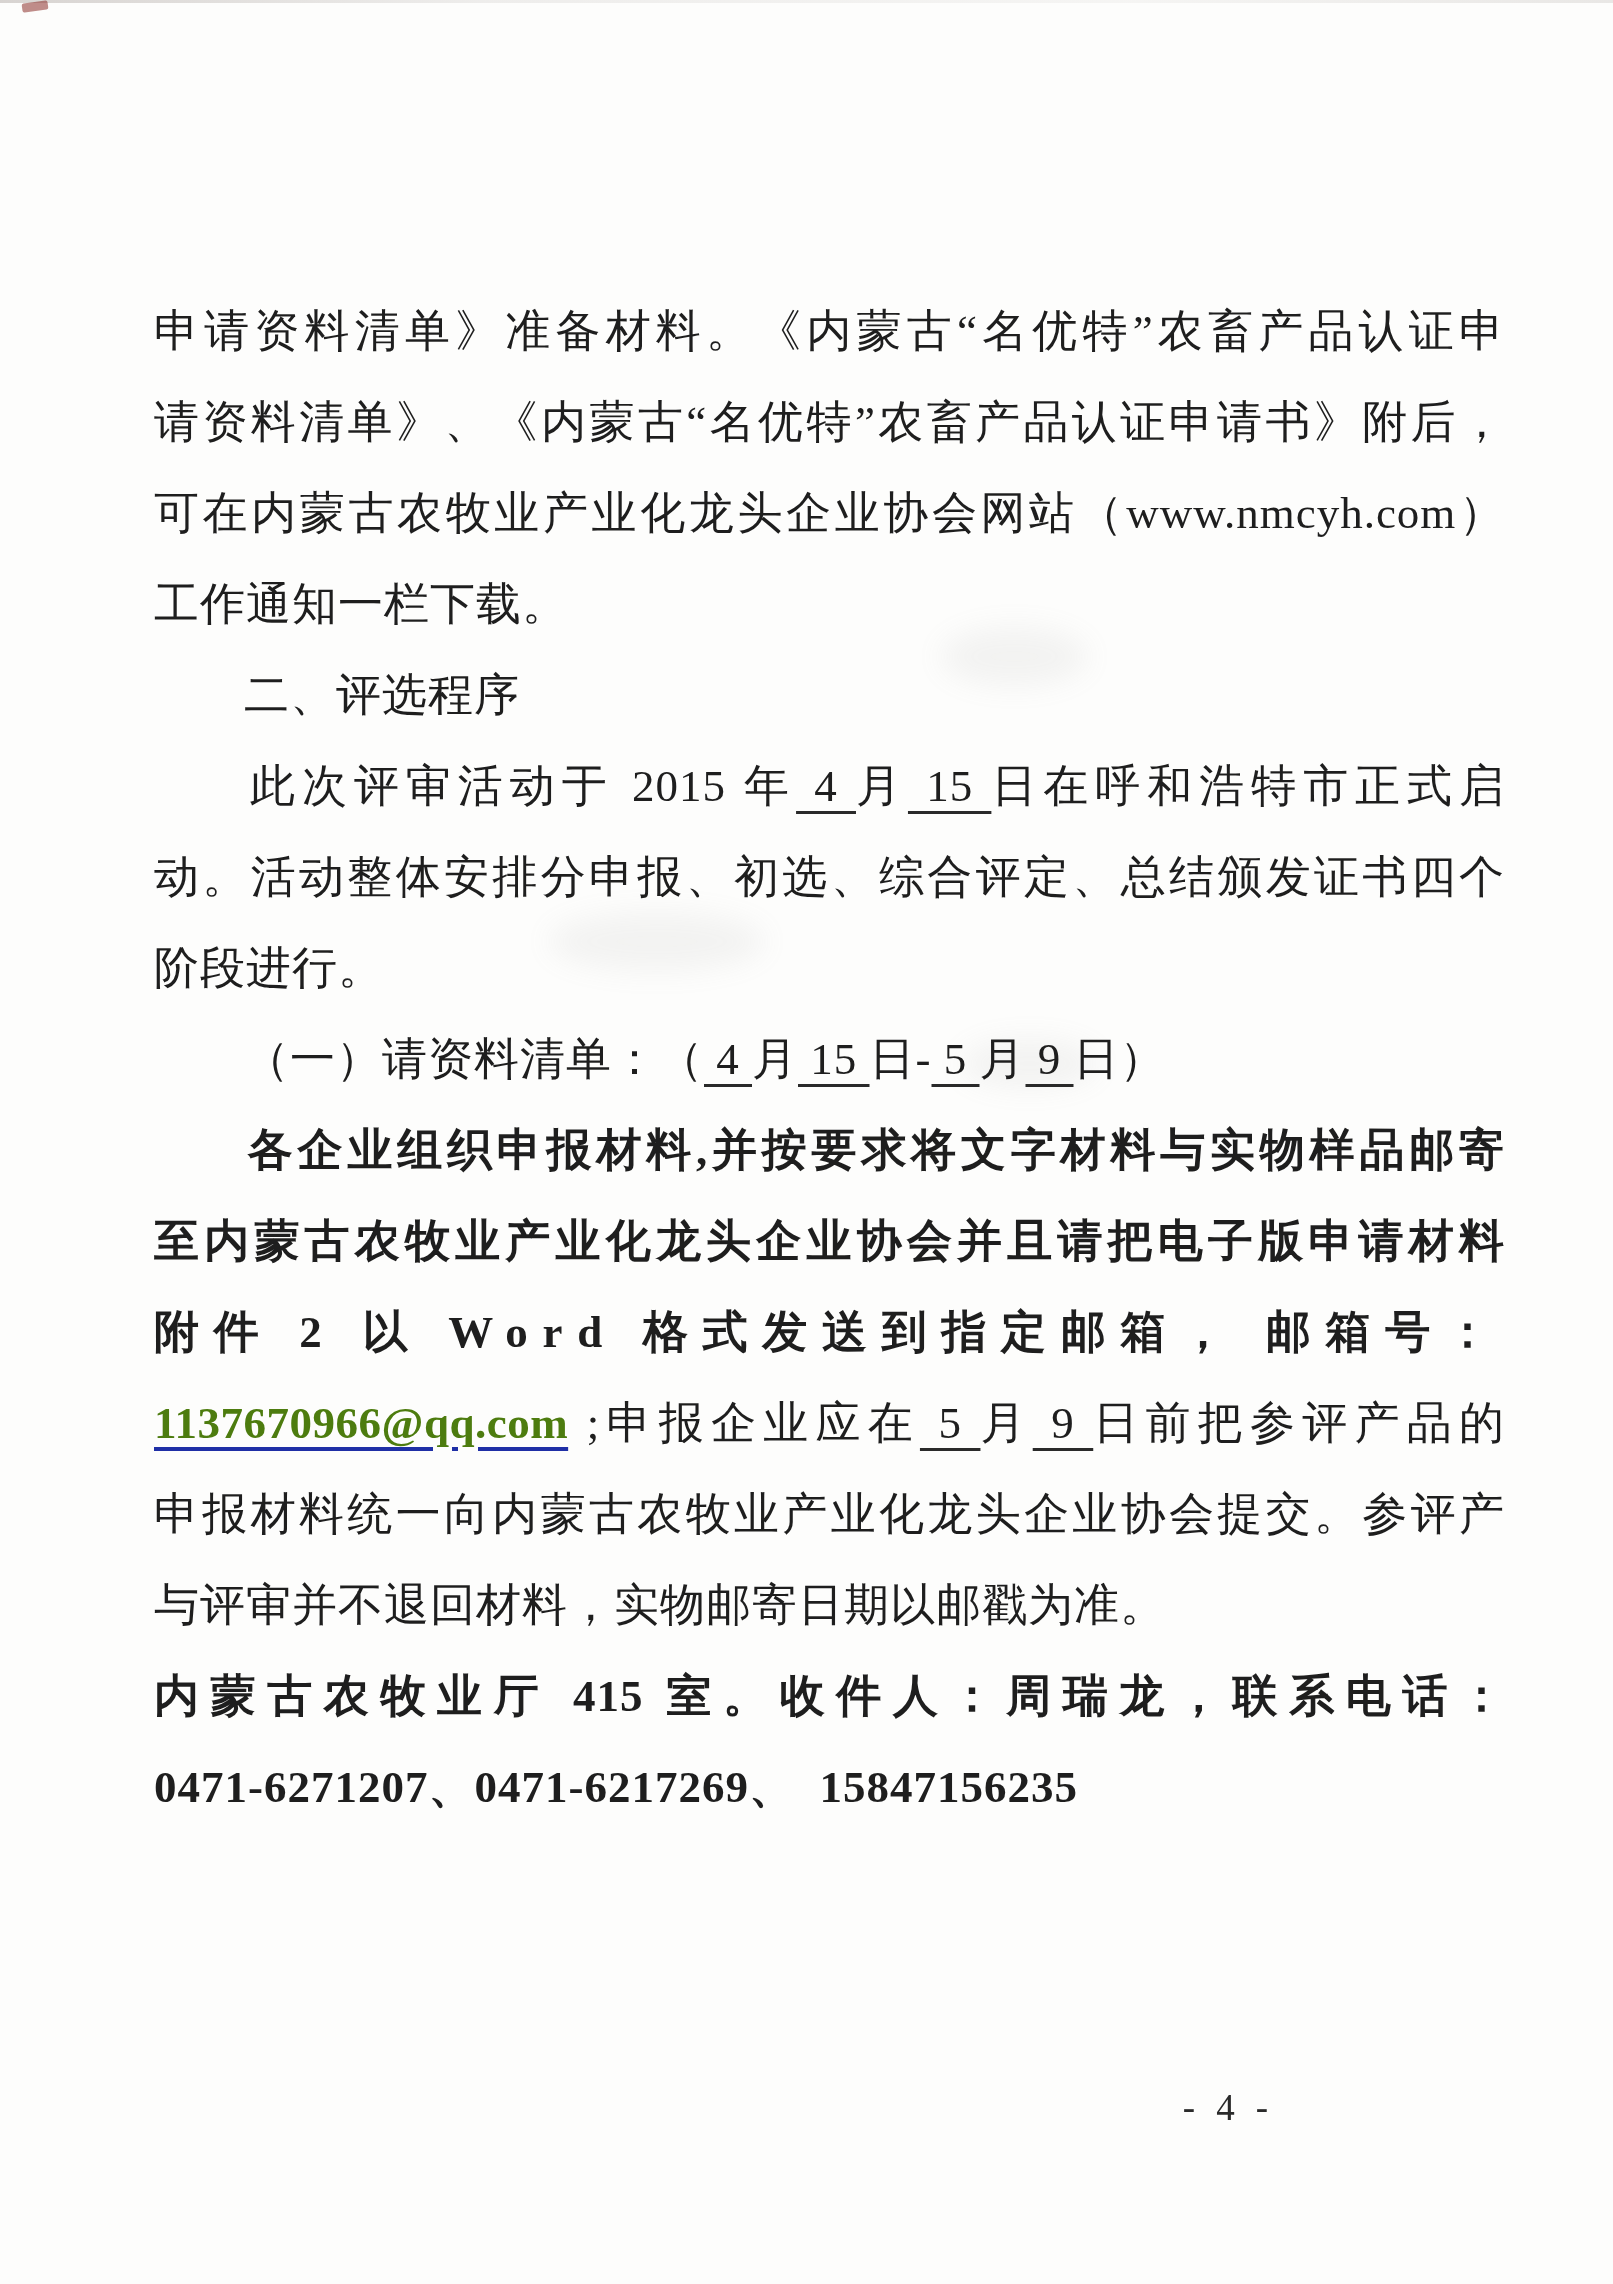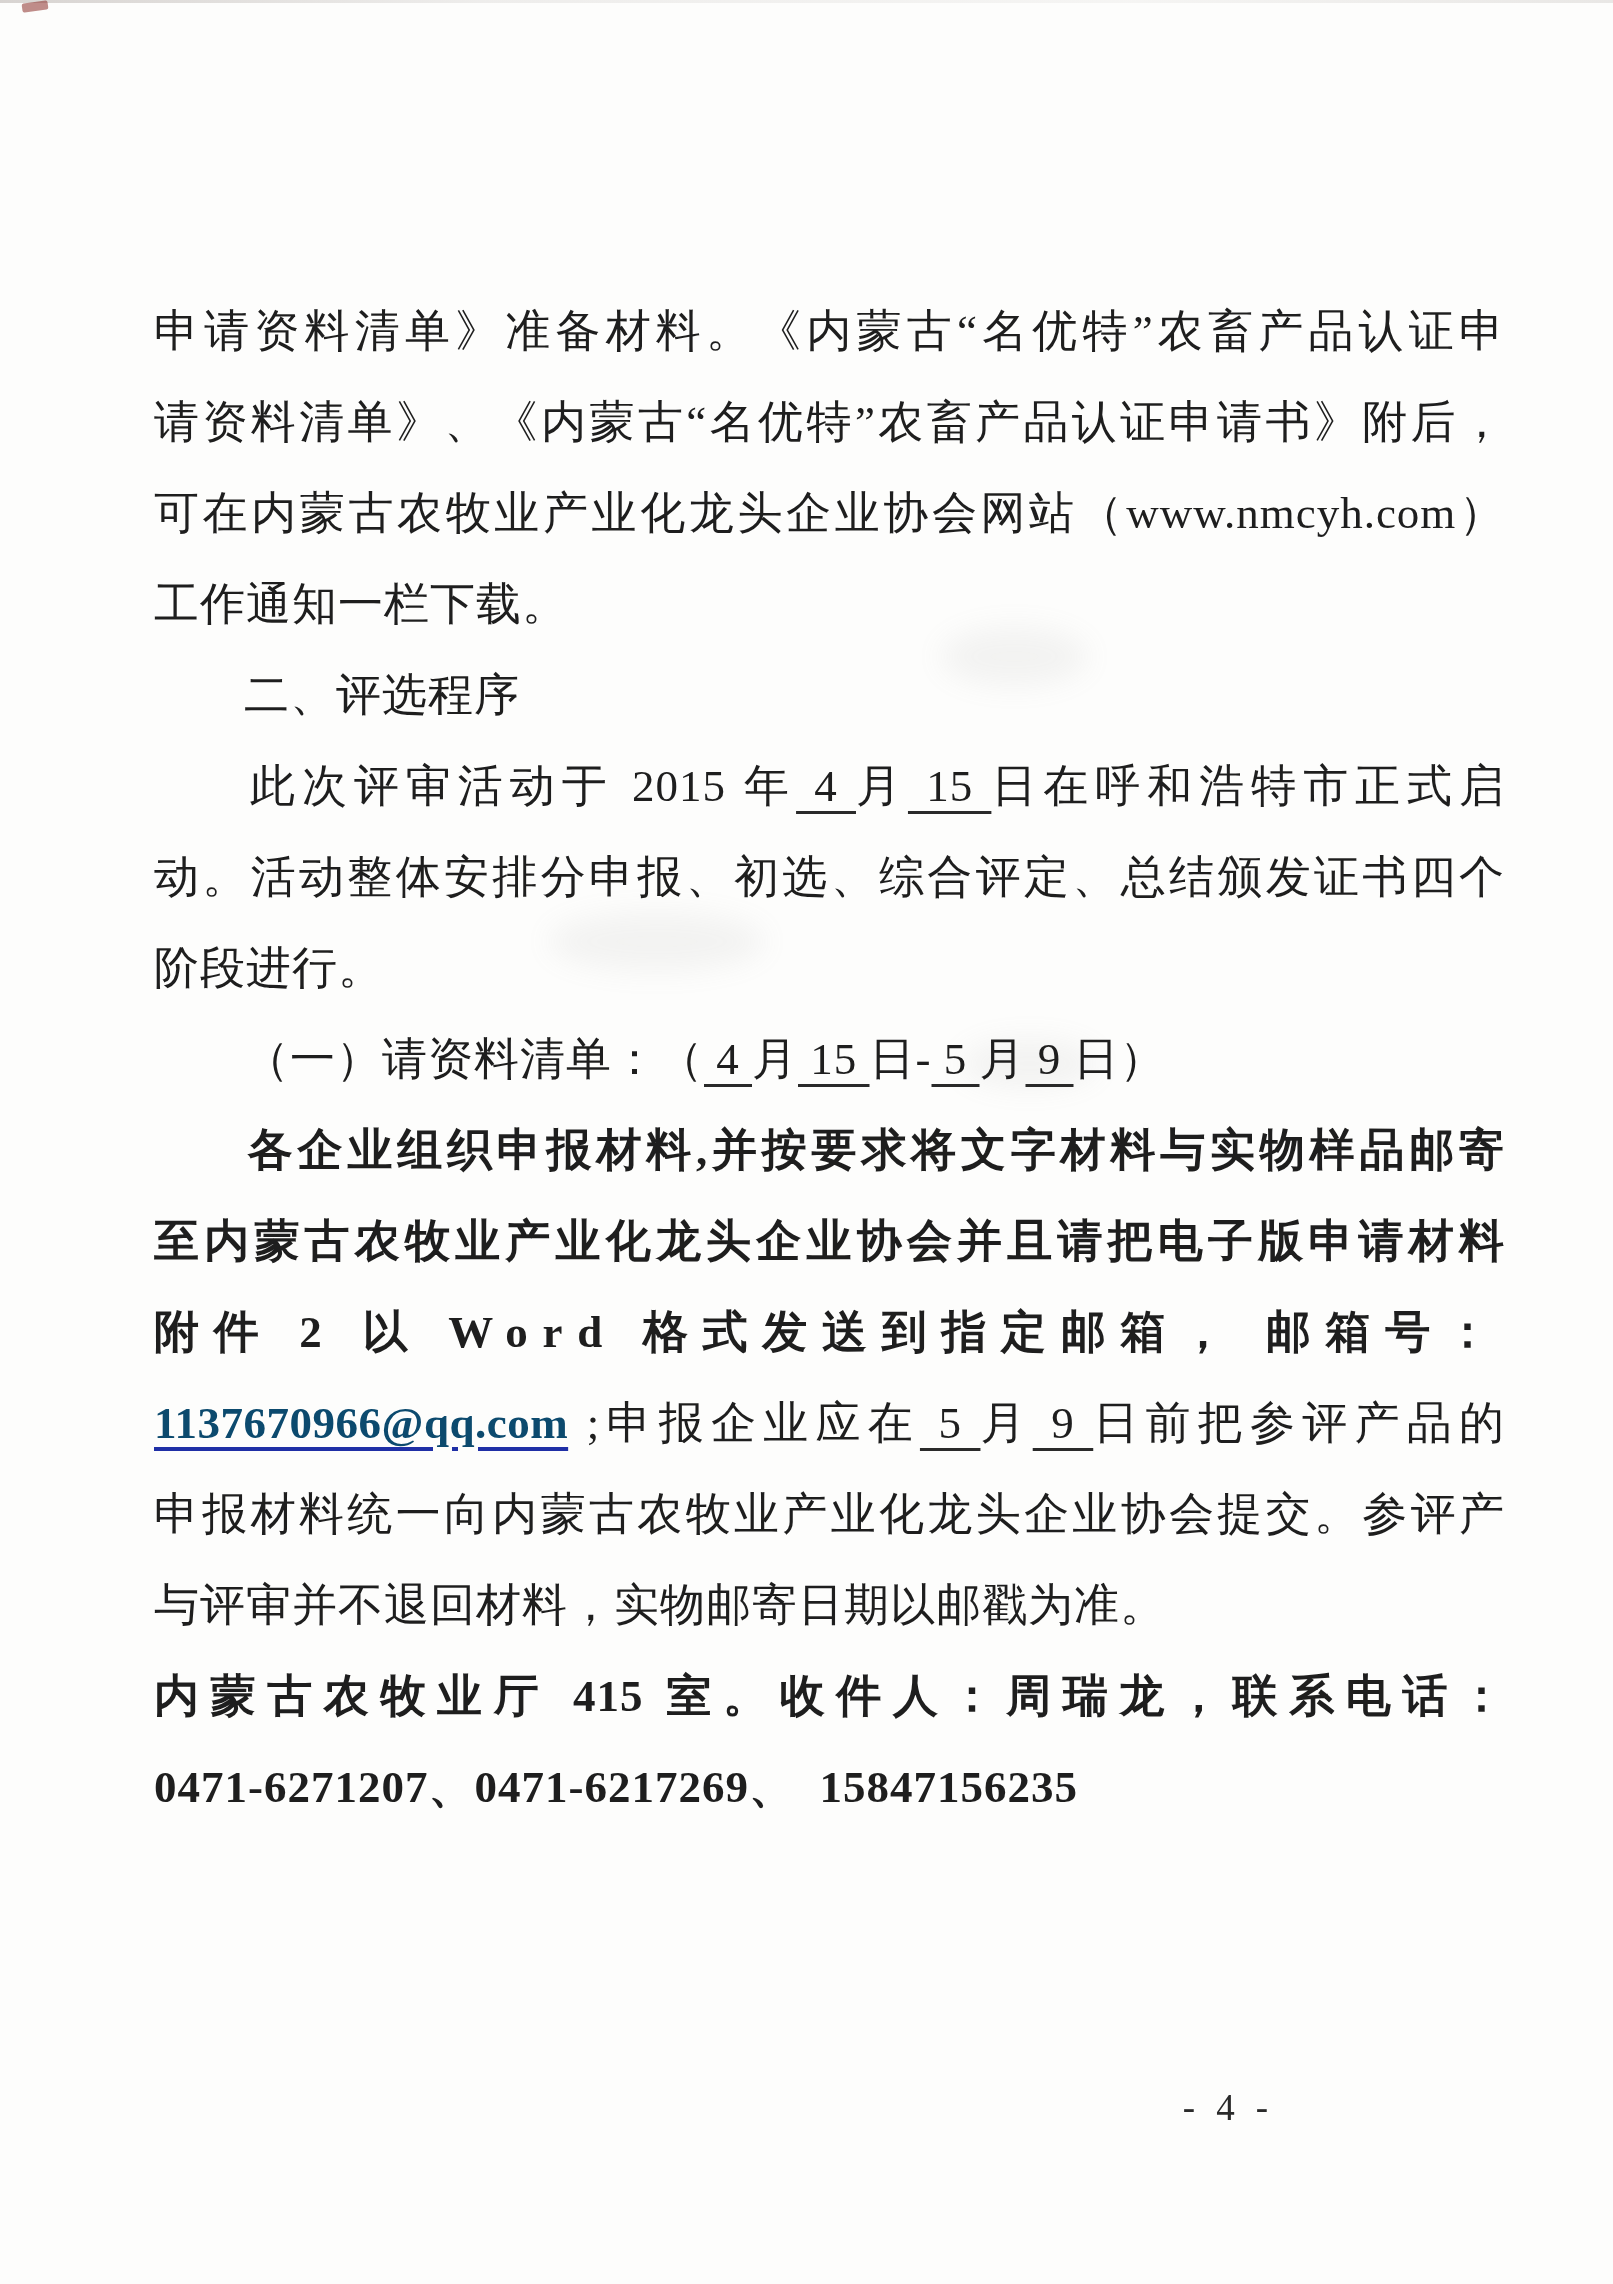--- a/index.html
+++ b/index.html
@@ -51,21 +51,21 @@
   .line.b { font-weight: 700; }
   .line.wide { letter-spacing: 14.7px; text-align-last: left; }
   .ind { display: inline-block; width: 90px; }
   .u {
     text-decoration-line: underline;
     text-decoration-thickness: 2.9px;
     text-underline-offset: 9.8px;
     text-decoration-color: #2a2a2a;
   }
   .link {
-    color: #0c4a6e;
+    color: #4d7c0f;
     font-weight: 700;
     text-decoration-line: underline;
     text-decoration-thickness: 3.9px;
     text-underline-offset: 8.8px;
     text-decoration-color: #1f2fa6;
     letter-spacing: 0.5px;
     cursor: pointer;
   }
   .page-number {
     position: absolute;

